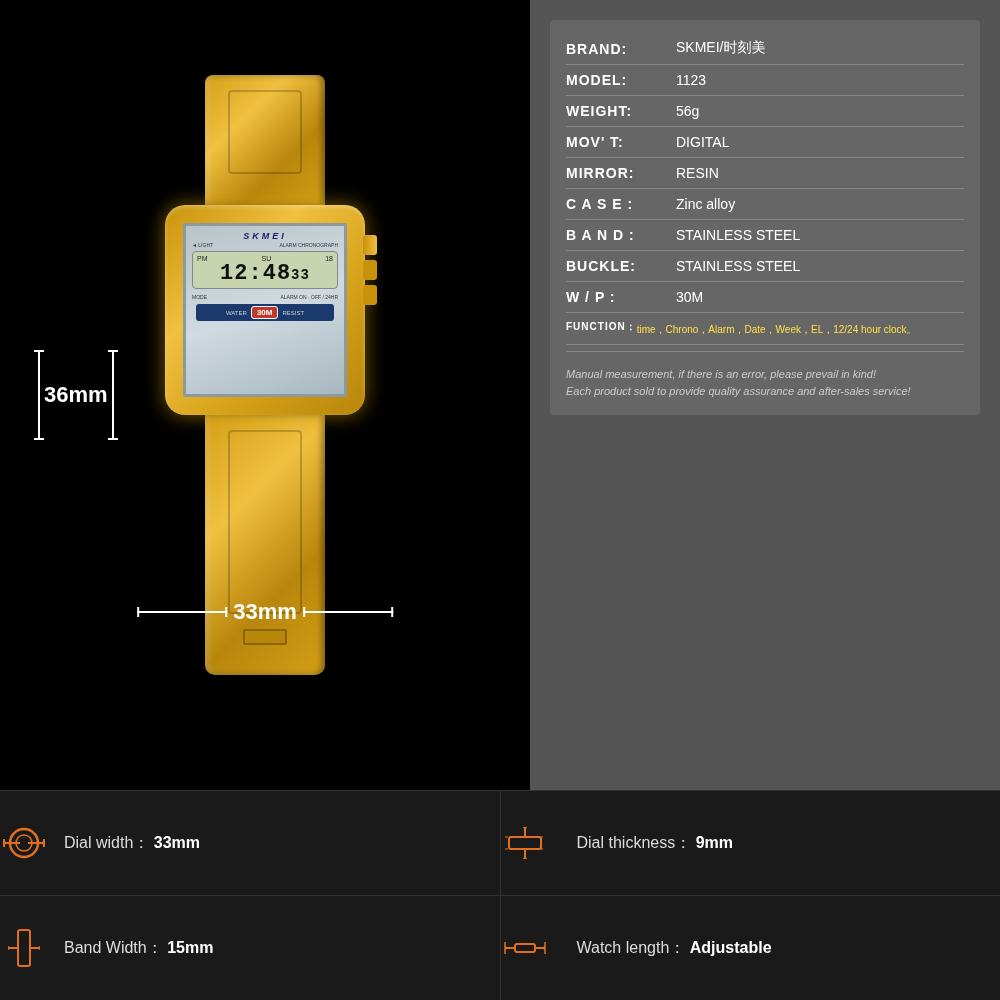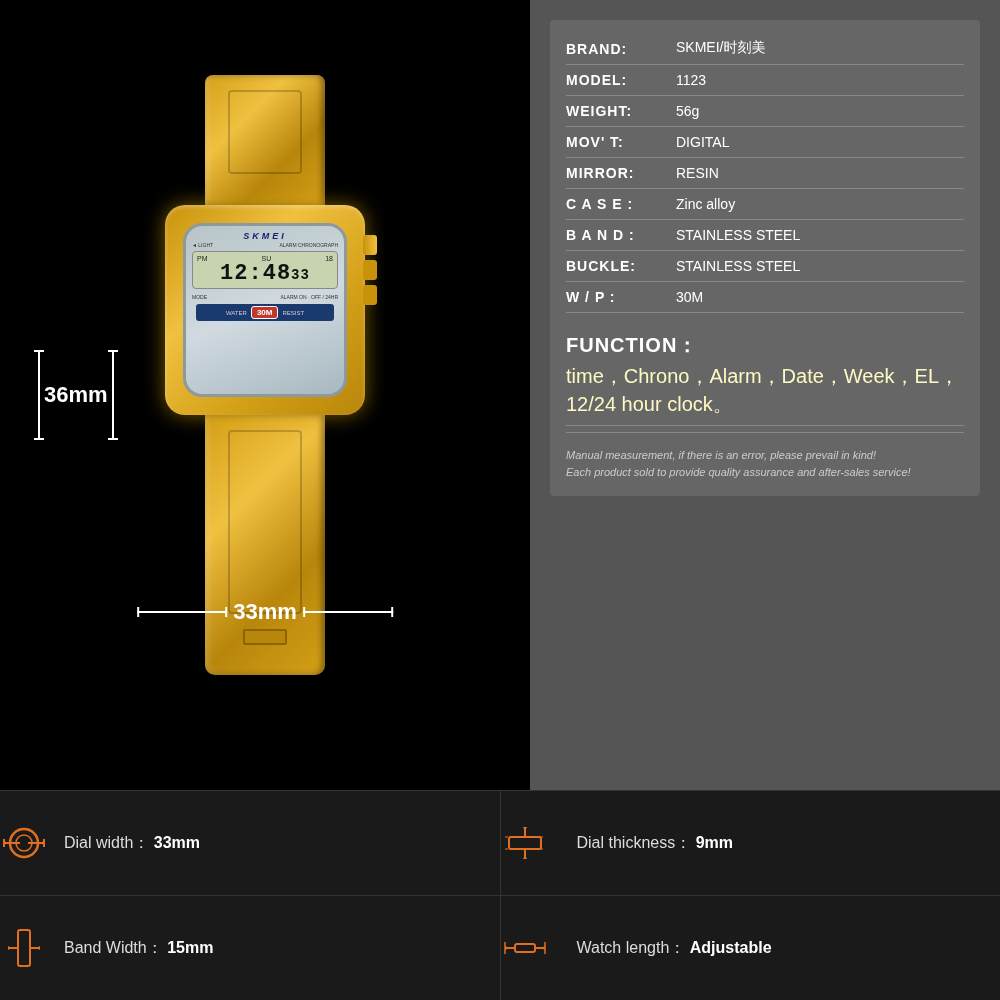--- a/index.html
+++ b/index.html
@@ -161,21 +161,21 @@
     }
 
     
     .watch-face {
       position: absolute;
       top: 18px;
       left: 18px;
       right: 18px;
       bottom: 18px;
       background: linear-gradient(160deg, #b8c4c8, #d0dae0, #a8b8c0);
-      border-radius: 19px;
+      border-radius: 2px;
       border: 3px solid #8a9aa0;
       overflow: hidden;
     }
 
     .watch-brand {
       text-align: center;
       font-size: 9px;
       font-weight: bold;
       color: #1a1a6e;
       letter-spacing: 3px;
@@ -341,32 +341,31 @@
     .info-value {
       color: #fff;
       flex: 1;
     }
 
     .info-function-row {
       display: flex;
       flex-direction: column;
       padding: 7px 0;
       border-bottom: 1px solid #888;
-      font-size: 20px;
-      margin-top: 12px;
+      font-size: 10px;
     }
 
     .info-function-label {
       font-weight: bold;
       color: #fff;
       letter-spacing: 1px;
     }
 
     .info-function-value {
-      color: #fef9c3;
+      color: #fde047;
       margin-top: 3px;
       line-height: 1.4;
     }
 
     .info-divider {
       height: 1px;
       background: #888;
       margin: 6px 0;
     }
 

